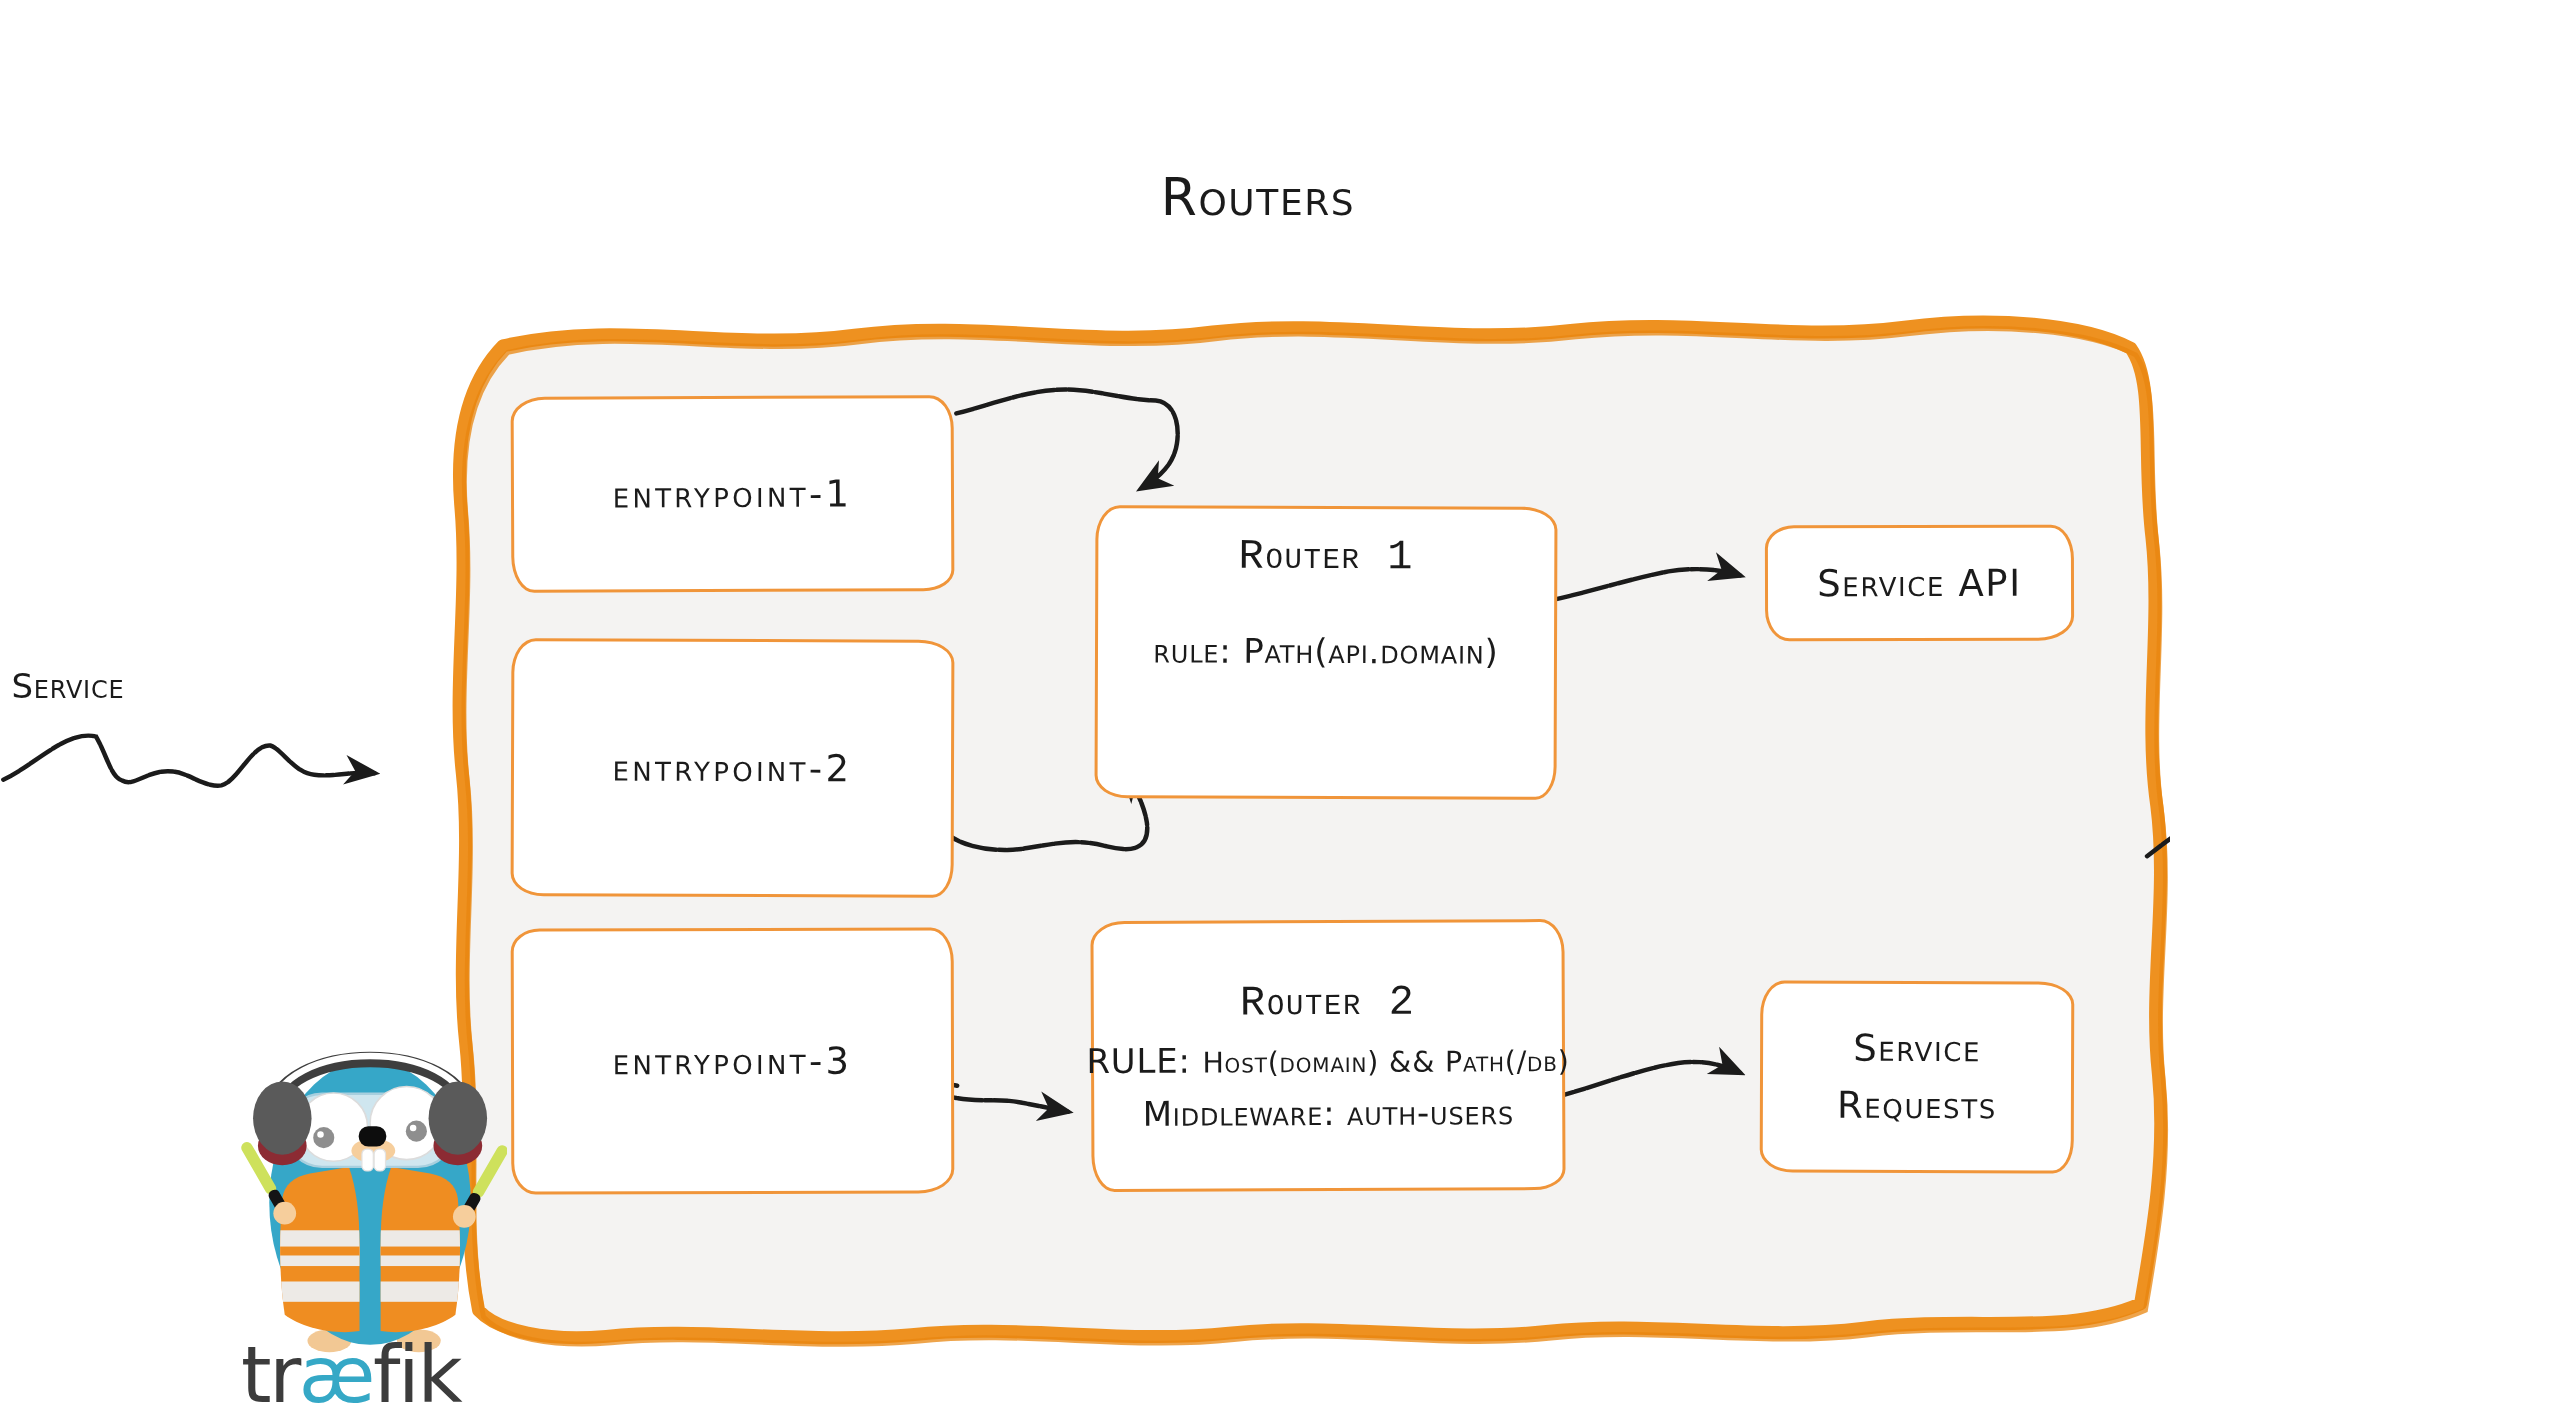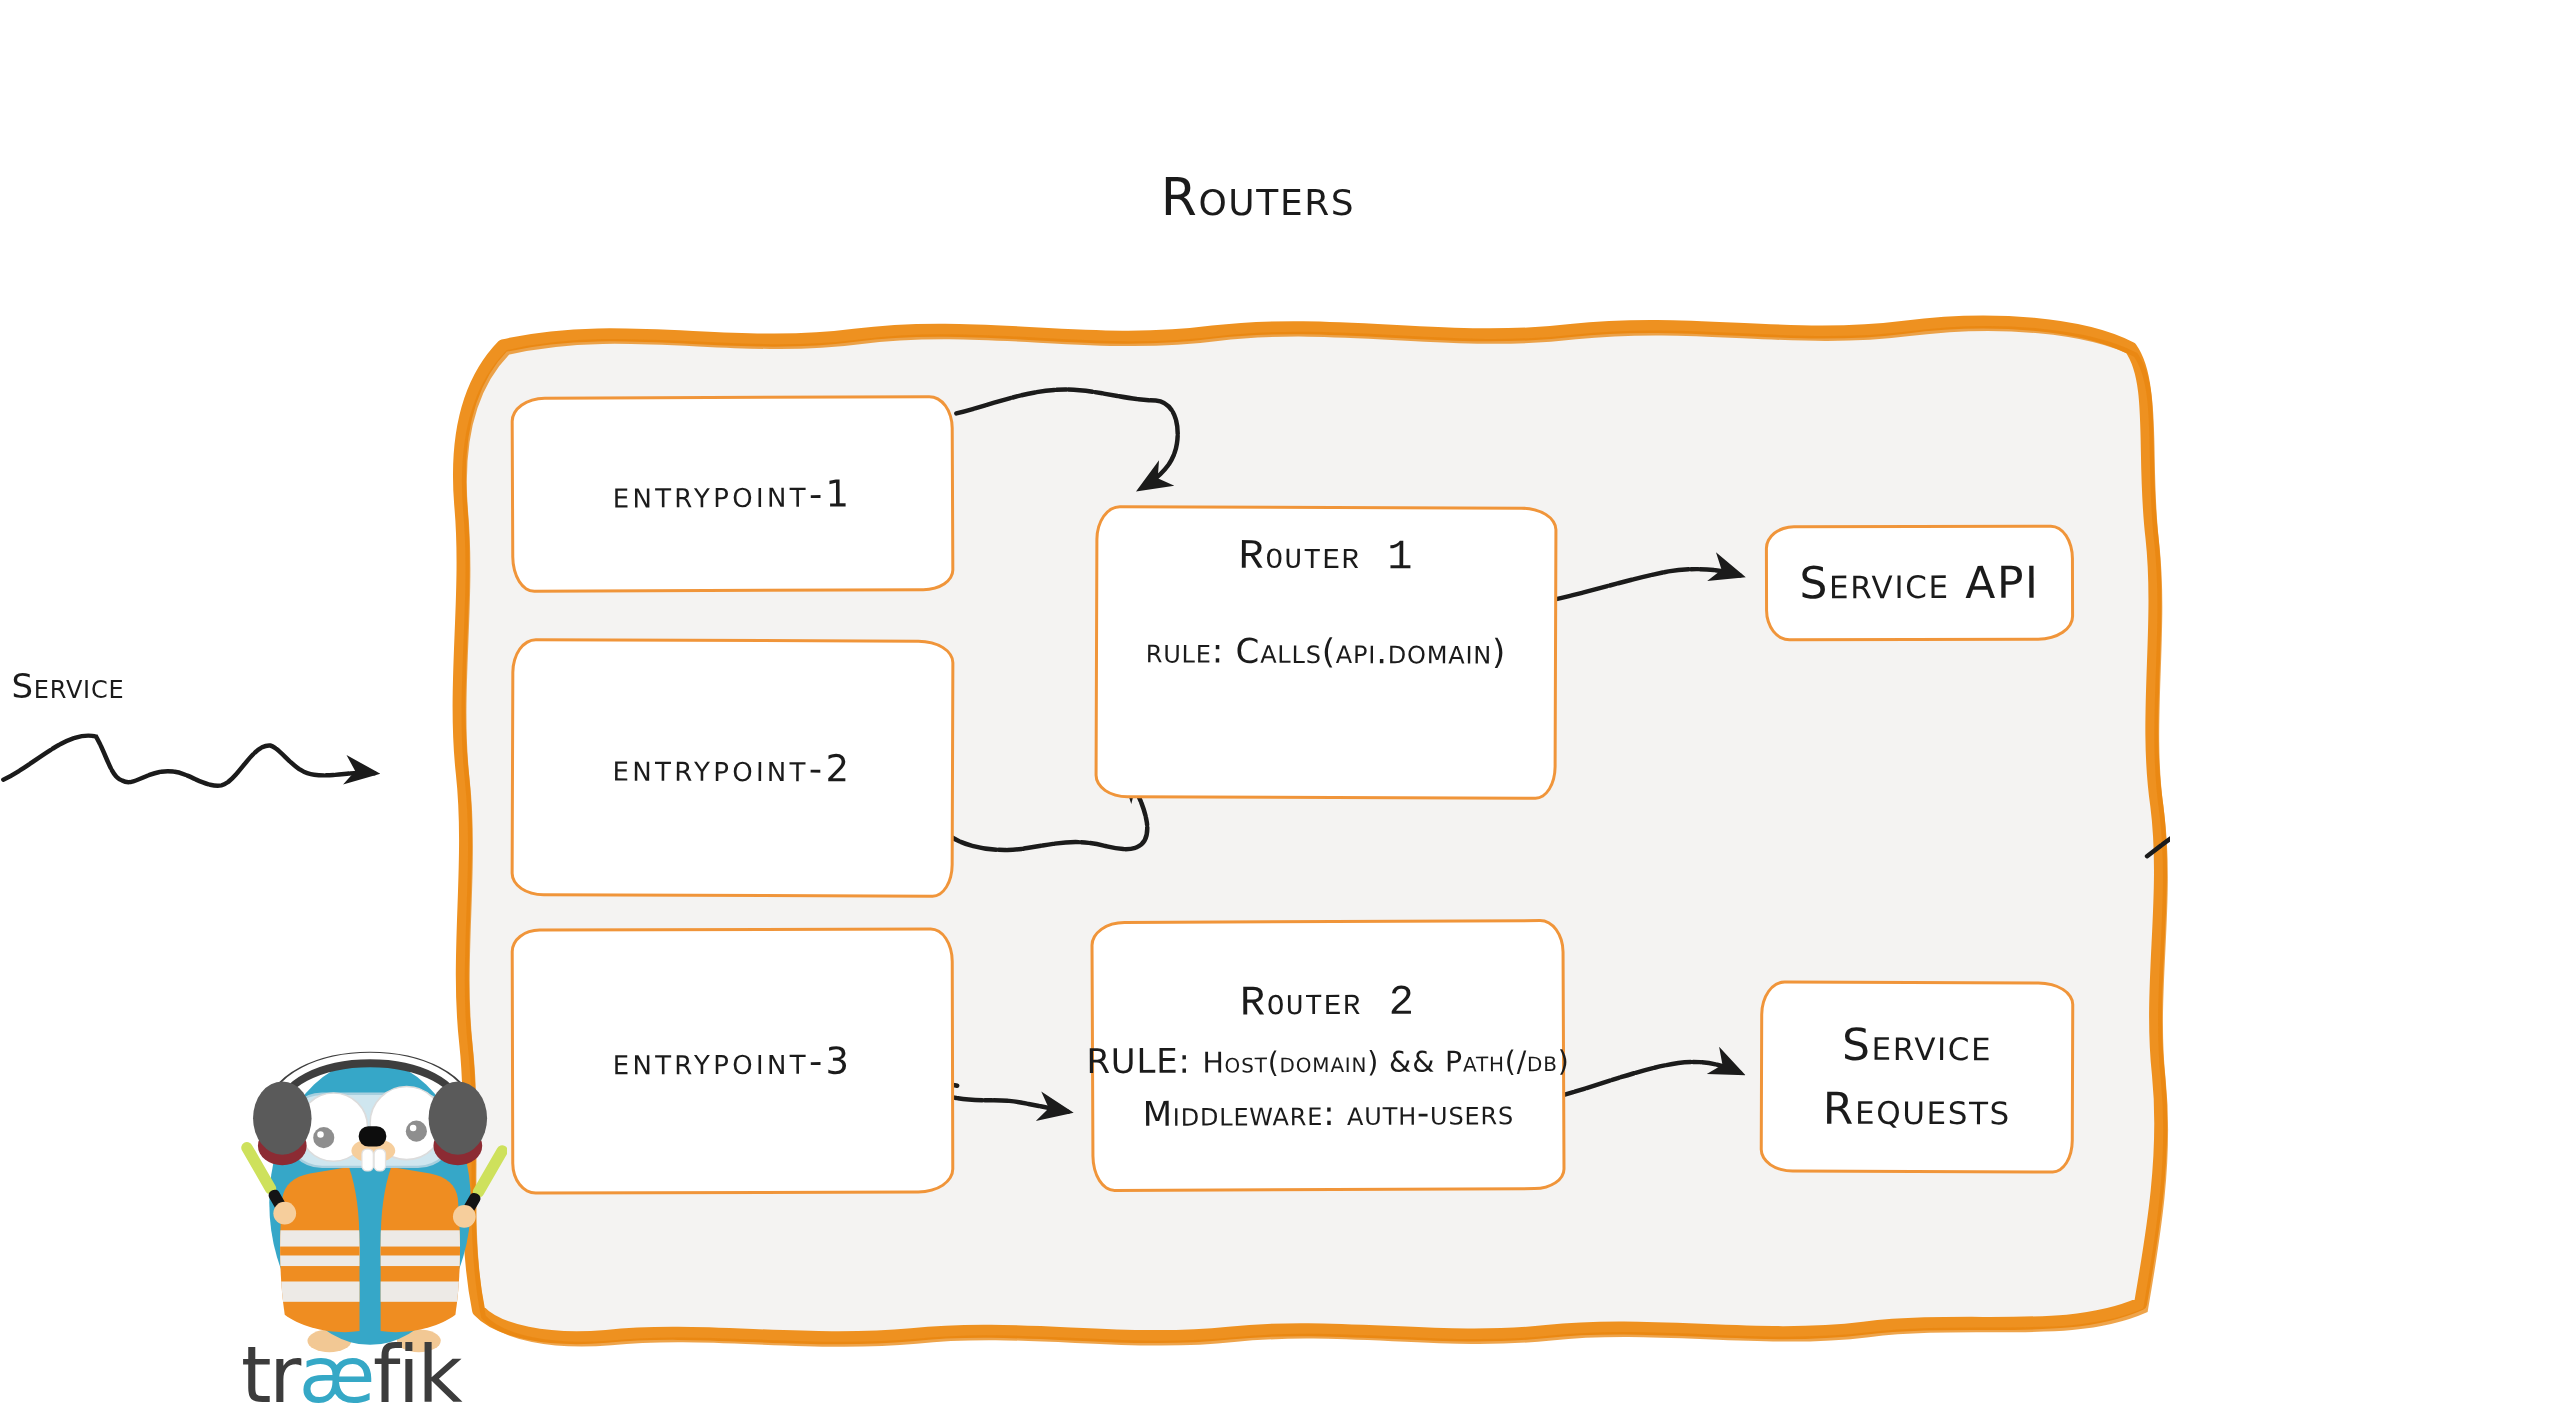--- a/index.html
+++ b/index.html
@@ -29,21 +29,21 @@
   #ep3 { top:928px; height:260px; }
   .ep-label { font-size:37px; letter-spacing:3.3px; font-variant:small-caps; }
   #router1 { left:1095px; top:506px; width:456px; height:263px; justify-content:flex-start; padding-top:24.4px; gap:50px; }
   #router2 { left:1091px; top:920px; width:468px; height:265px; gap:13px; }
   .router-name { font-size:42px; letter-spacing:1.6px; font-variant:small-caps;font-family:Liberation Mono, monospace; }
   .rule-line  { font-size:34px; letter-spacing:0.8px; font-variant:small-caps; white-space:nowrap; }
   .rule-line .small { font-size:28.5px; }
   .caps-label { font-variant:normal; }
   #serviceApi  { left:1765px; top:525px;  width:303px; height:110px; }
   #serviceDash { left:1760px; top:981px; width:308px; height:186px; gap:19.5px; }
-  .service-label { font-size:44px; letter-spacing:1.6px; font-variant:small-caps; line-height:1.0; }
+  .service-label { font-size:37px; letter-spacing:1.6px; font-variant:small-caps; line-height:1.0; }
   .annotation {
     position:absolute; z-index:2; font-size:34px; letter-spacing:0.8px;
     font-variant:small-caps; white-space:nowrap;
   }
   #requests-label { left:11.4px; top:666px; }
   #calls-label { left:2142px; top:749px; font-size:33px; }
   #gopher { position:absolute; left:238px; top:1032px; z-index:3; }
   .wordmark {
     position:absolute; left:241px; top:1330px; z-index:4;
     font-size:78px; letter-spacing:-2.4px; color:#3C3C3C; font-variant:normal;
@@ -143,21 +143,21 @@
     <span class="ep-label">entrypoint-2</span>
   </div>
   <div id="ep3" class="sketchbox ep-box rC">
     <span class="ep-label">entrypoint-3</span>
   </div>
 
   <div id="router1" class="sketchbox rB">
     <span class="router-name">Router 1</span>
     <span class="rule-line">
       <span>rule: </span>
-      <span>Calls(api.domain)</span>
+      <span>Path(api.domain)</span>
     </span>
   </div>
   <div id="router2" class="sketchbox rA">
     <span class="router-name">Router 2</span>
     <span class="rule-line">
       <span class="caps-label">RULE: </span>
       <span class="small">Host(domain) &amp;&amp; Path(/db)</span>
     </span>
     <span class="rule-line">
       <span>Middleware: </span>

